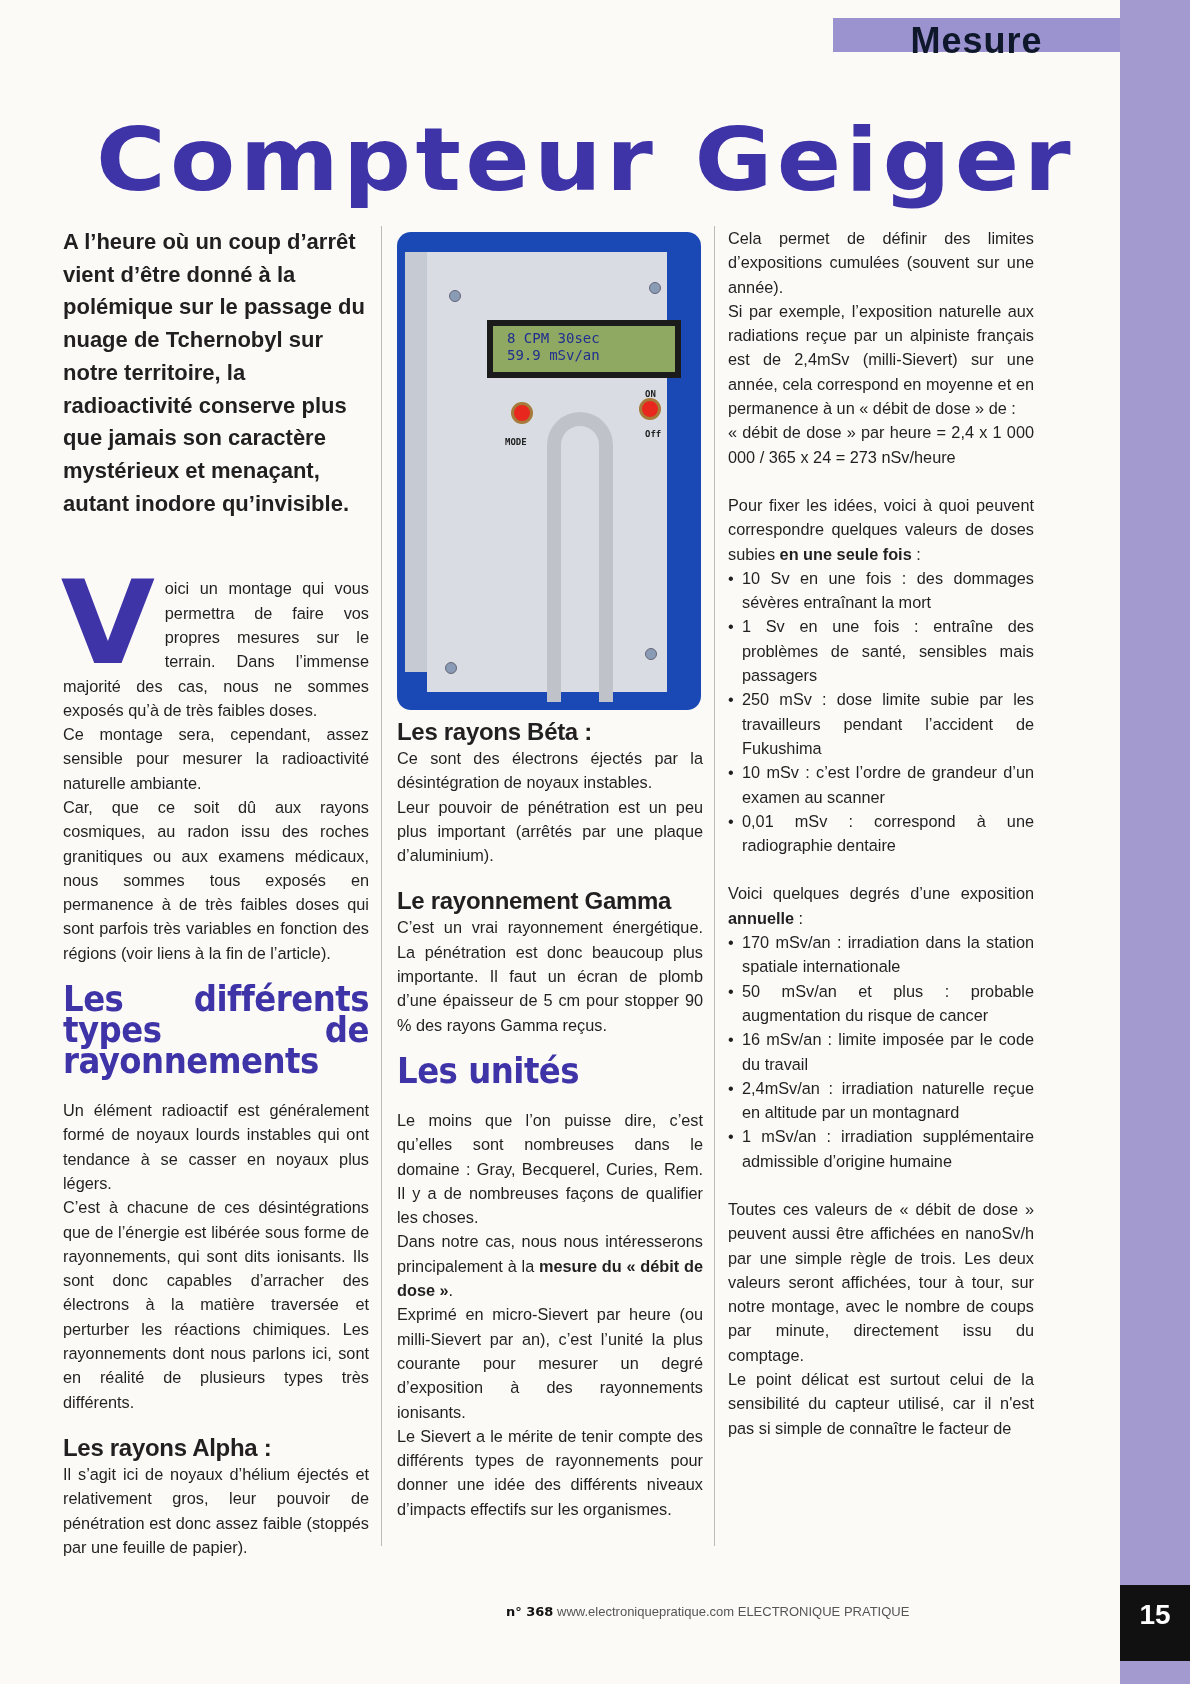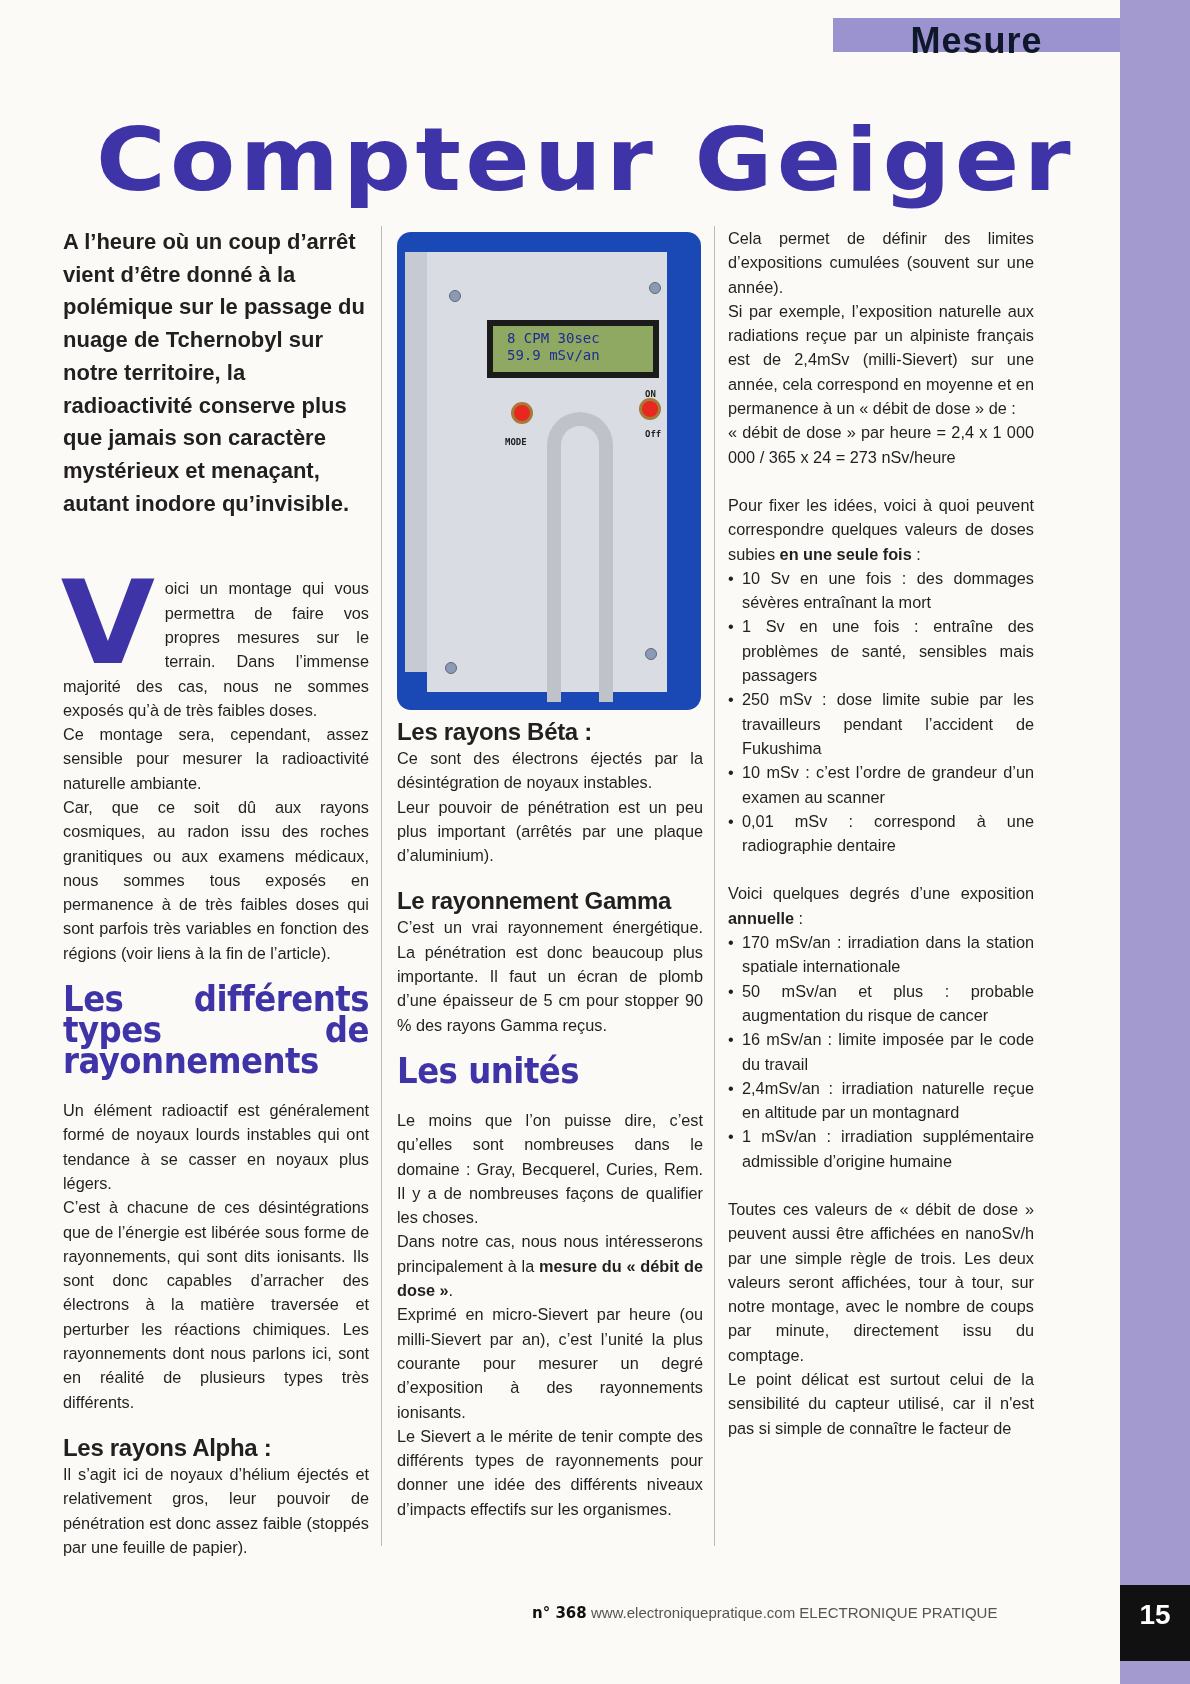--- a/index.html
+++ b/index.html
@@ -20,27 +20,27 @@
   h2{color:#3f33a8;font-size:36px;line-height:31px;margin:18px 0 22px 0;font-weight:bold;font-family:"DejaVu Sans Condensed","DejaVu Sans",sans-serif;letter-spacing:-0.5px;}
   h3{font-size:24px;font-weight:bold;margin:22px 0 2px 0;line-height:24px;letter-spacing:-0.3px;}
   .gap{height:24px;}
   ul{margin:0;padding:0;list-style:none;}
   li{padding-left:14px;position:relative;}
   li:before{content:"•";position:absolute;left:0;}
   b{font-weight:bold;}
   .photo{position:relative;width:304px;height:478px;background:#1a49b6;border-radius:14px;margin-bottom:10px;overflow:hidden;}
   .box{position:absolute;left:30px;top:20px;width:240px;height:440px;background:#d9dde3;}
   .box-side{position:absolute;left:8px;top:20px;width:32px;height:420px;background:#c6cad2;}
-  .lcd{position:absolute;left:92px;top:78px;width:172px;height:58px;background:#1b1b1b;}
+  .lcd{position:absolute;left:92px;top:78px;width:194px;height:58px;background:#1b1b1b;}
   .lcd-inner{position:absolute;left:6px;top:6px;right:6px;bottom:6px;background:#8fa862;color:#1f2e90;font-family:"DejaVu Sans Mono",monospace;font-size:14px;line-height:17px;padding:4px 0 0 14px;}
   .btn-red{position:absolute;width:16px;height:16px;border-radius:50%;background:#e8281e;border:3px solid #a67a3a;}
   .lbl{position:absolute;font-size:9px;font-weight:bold;font-family:"DejaVu Sans Mono",monospace;color:#222;}
   .handle{position:absolute;left:142px;top:170px;width:66px;height:290px;border:14px solid #bfc3c9;border-bottom:none;border-radius:36px 36px 0 0;box-sizing:border-box;}
   .screw{position:absolute;width:10px;height:10px;border-radius:50%;background:#8a9bb5;border:1px solid #667;}
-  .footer{position:absolute;top:1604px;left:532px;font-size:15px;color:#555;}
+  .footer{position:absolute;top:1604px;left:506px;font-size:13px;color:#555;}
   .footer .issue{font-weight:bold;color:#111;font-family:"DejaVu Sans",sans-serif;}
 </style>
 </head>
 <body>
 
 <div class="side-strip"></div>
 <div class="section-tab">Mesure</div>
 <div class="title">Compteur Geiger</div>
 
 <div class="rule" style="left:381px"></div>

